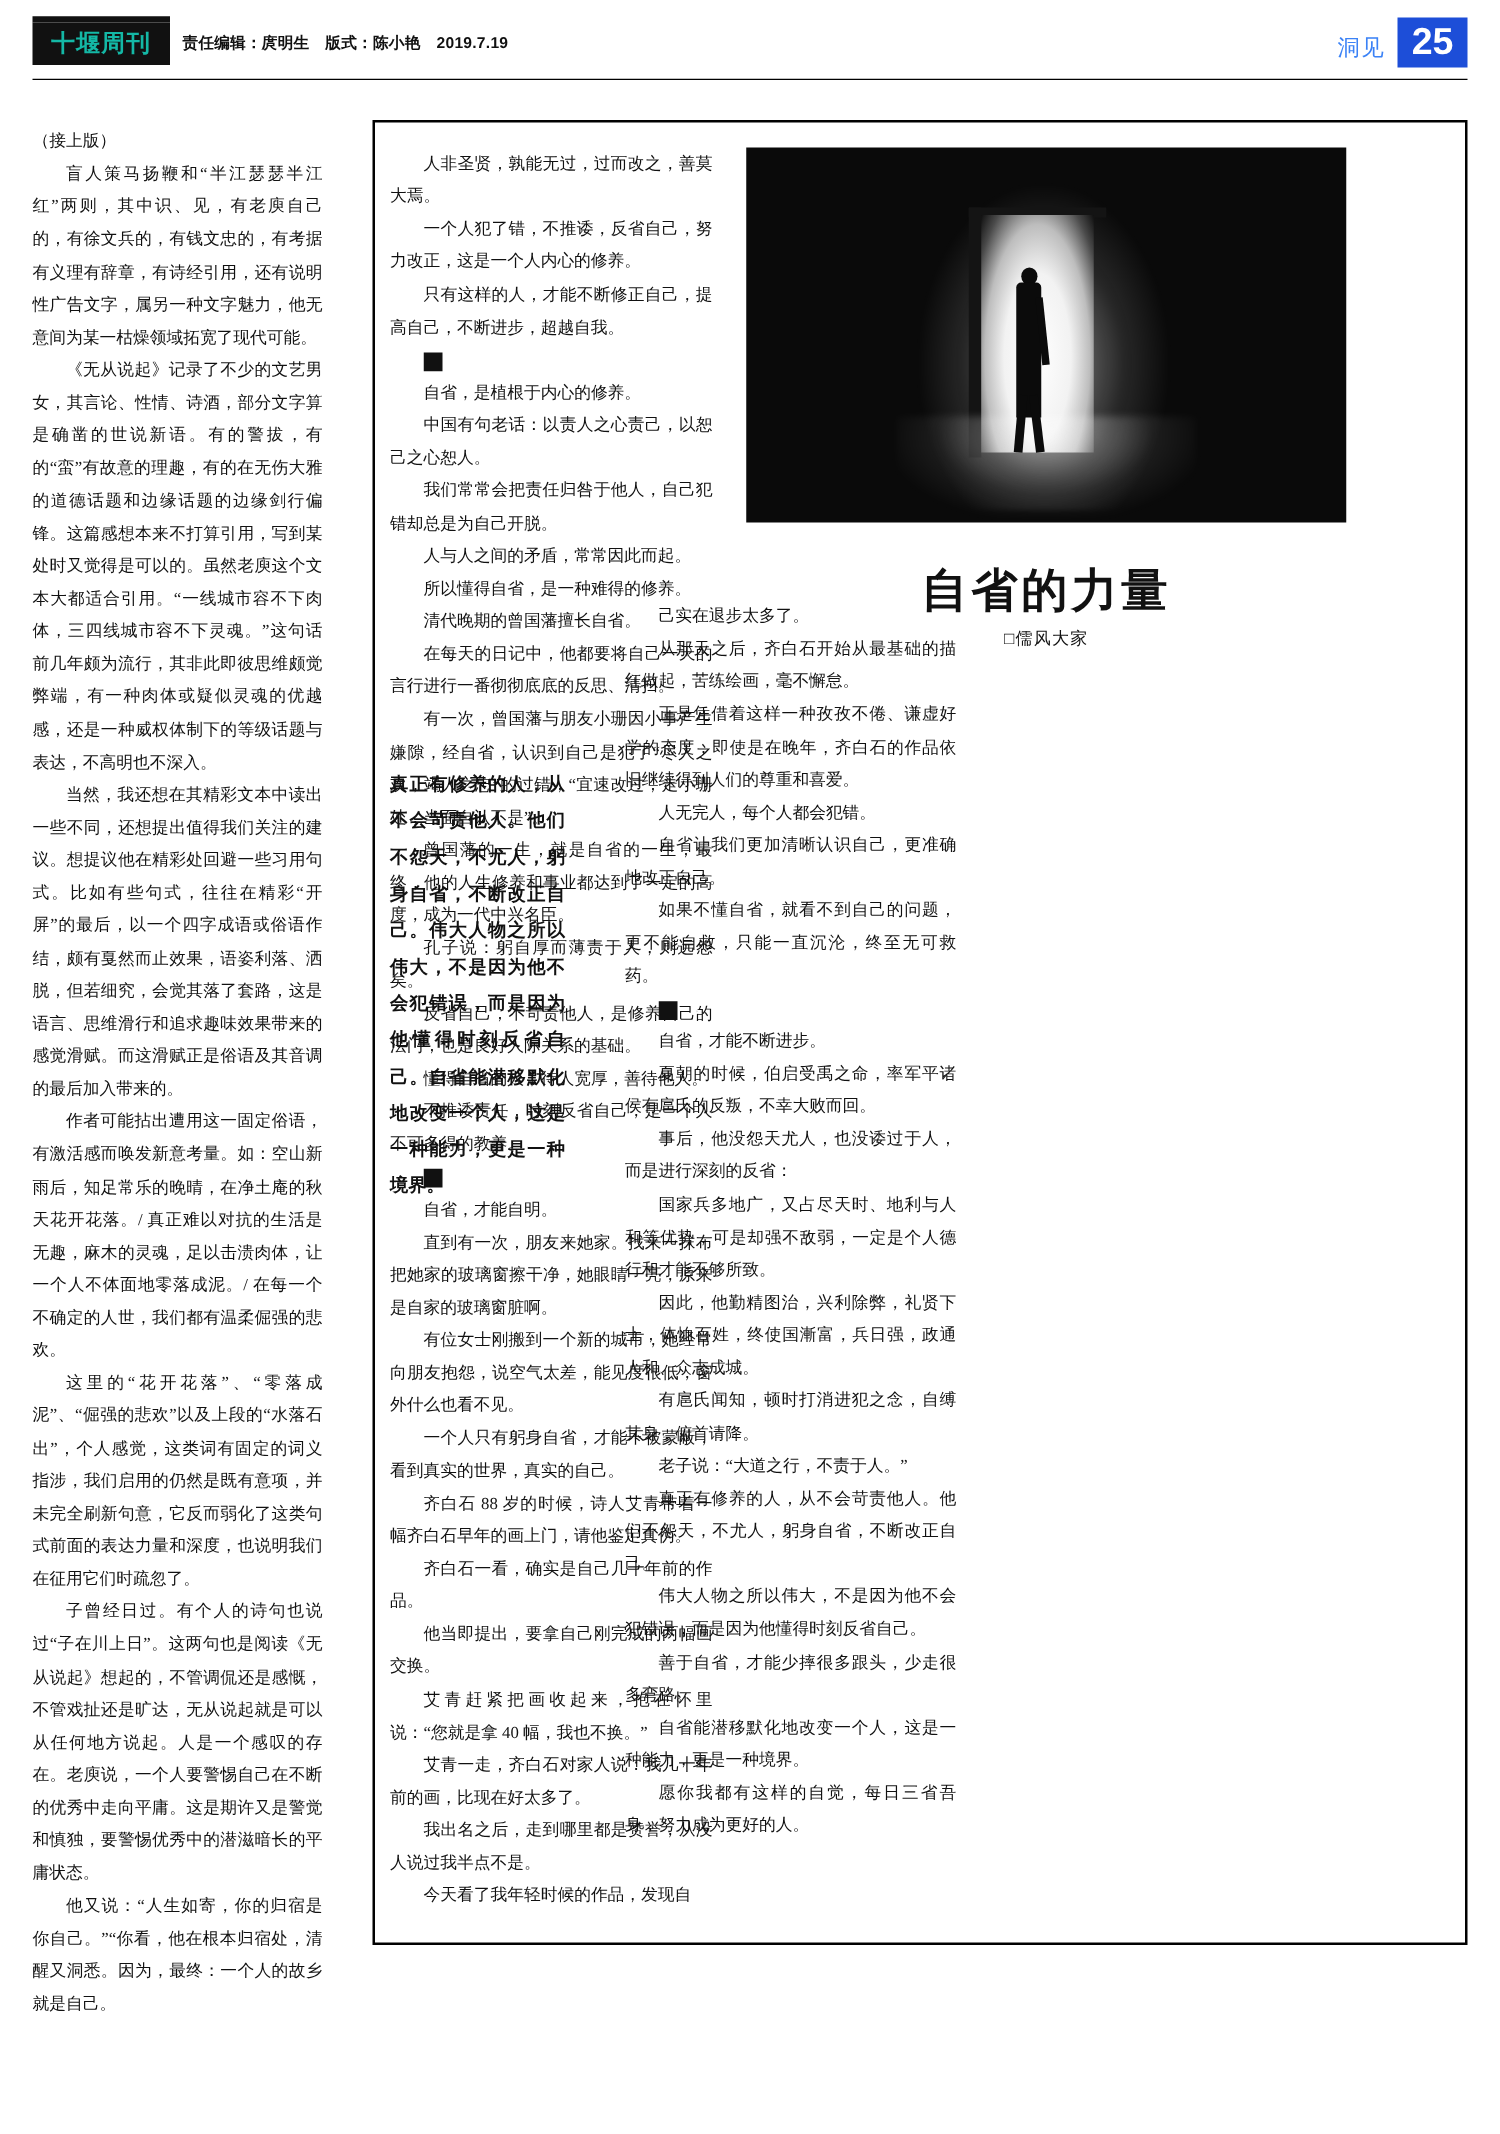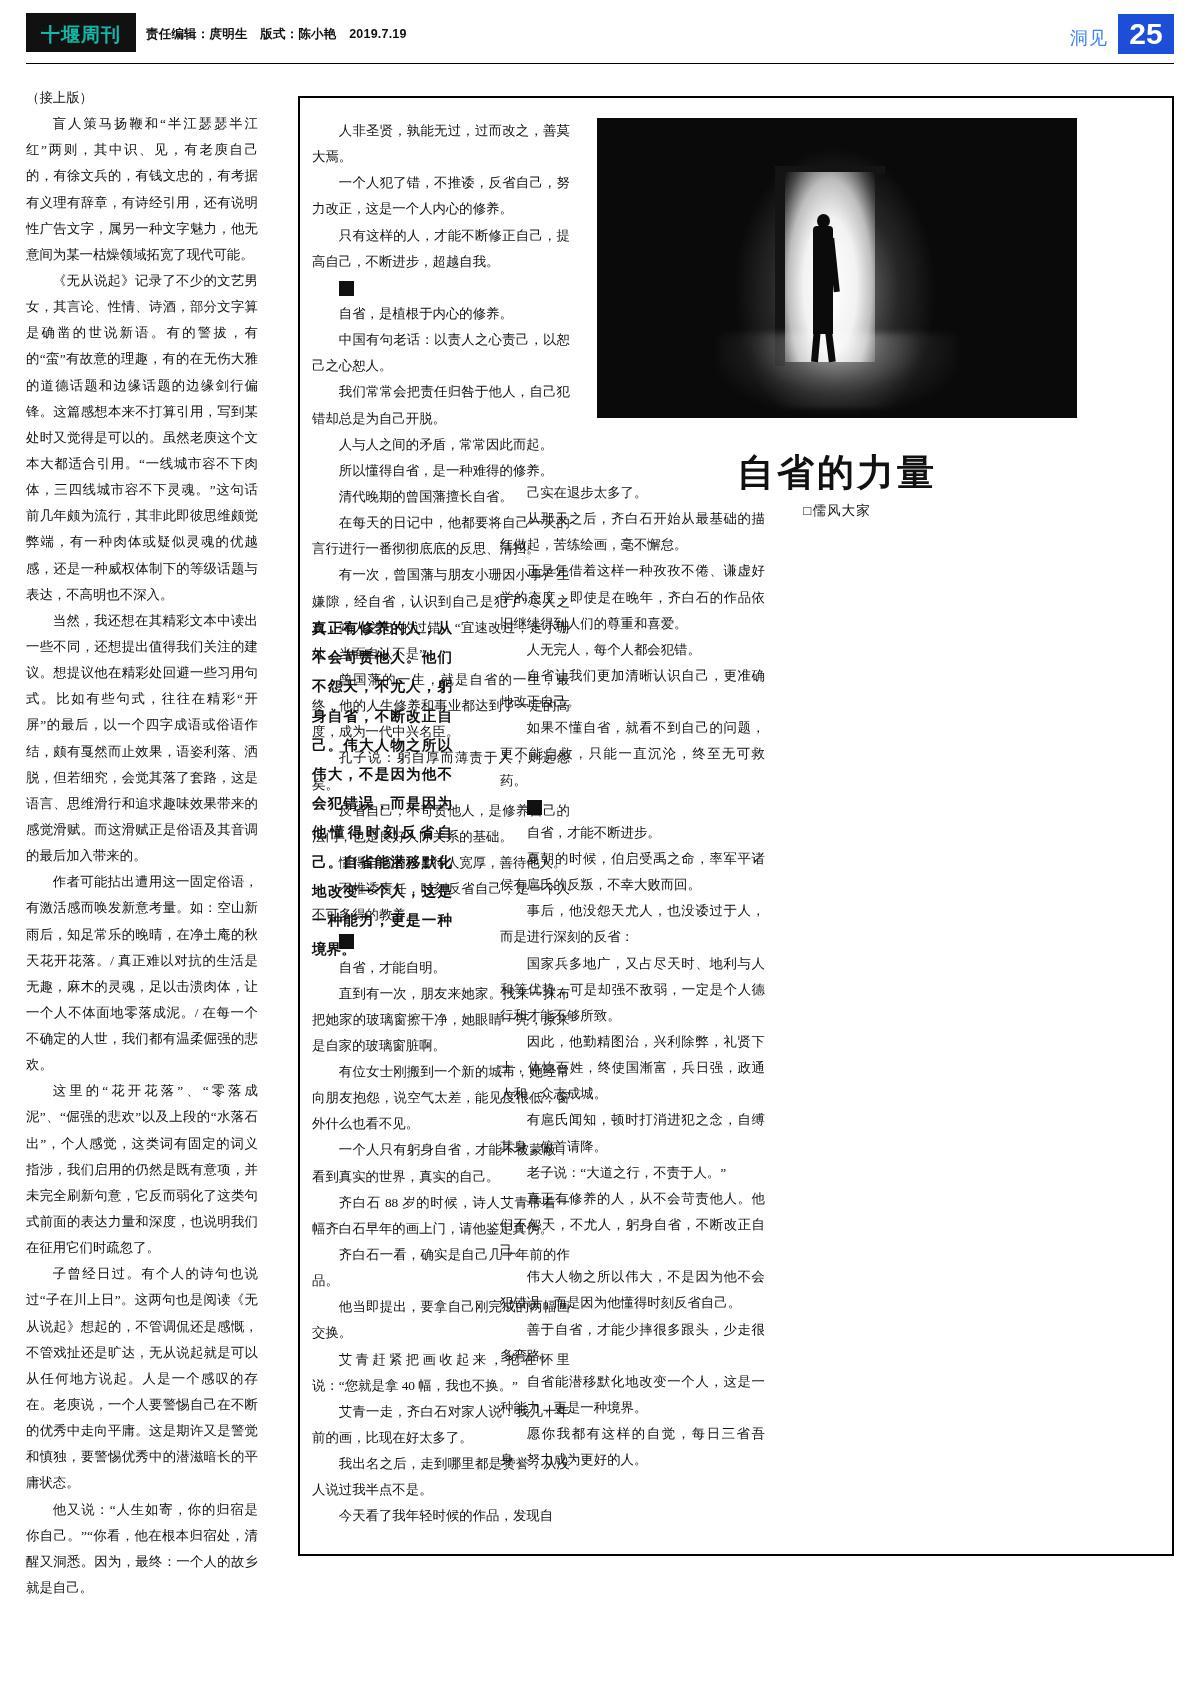--- a/index.html
+++ b/index.html
@@ -86,21 +86,21 @@
     left: 26px; top: 63px;
     width: 1148px;
     height: 1px;
     background: #000;
   }
 
   
   .col-left {
     position: absolute;
     left: 26px;
-    top: 85px;
+    top: 100px;
     width: 232px;
     font-size: 13.4px;
     line-height: 1.95;
     text-align: justify;
     color: #111;
   }
   .col-left p {
     margin: 0 0 0 0;
     text-indent: 2em;
   }

